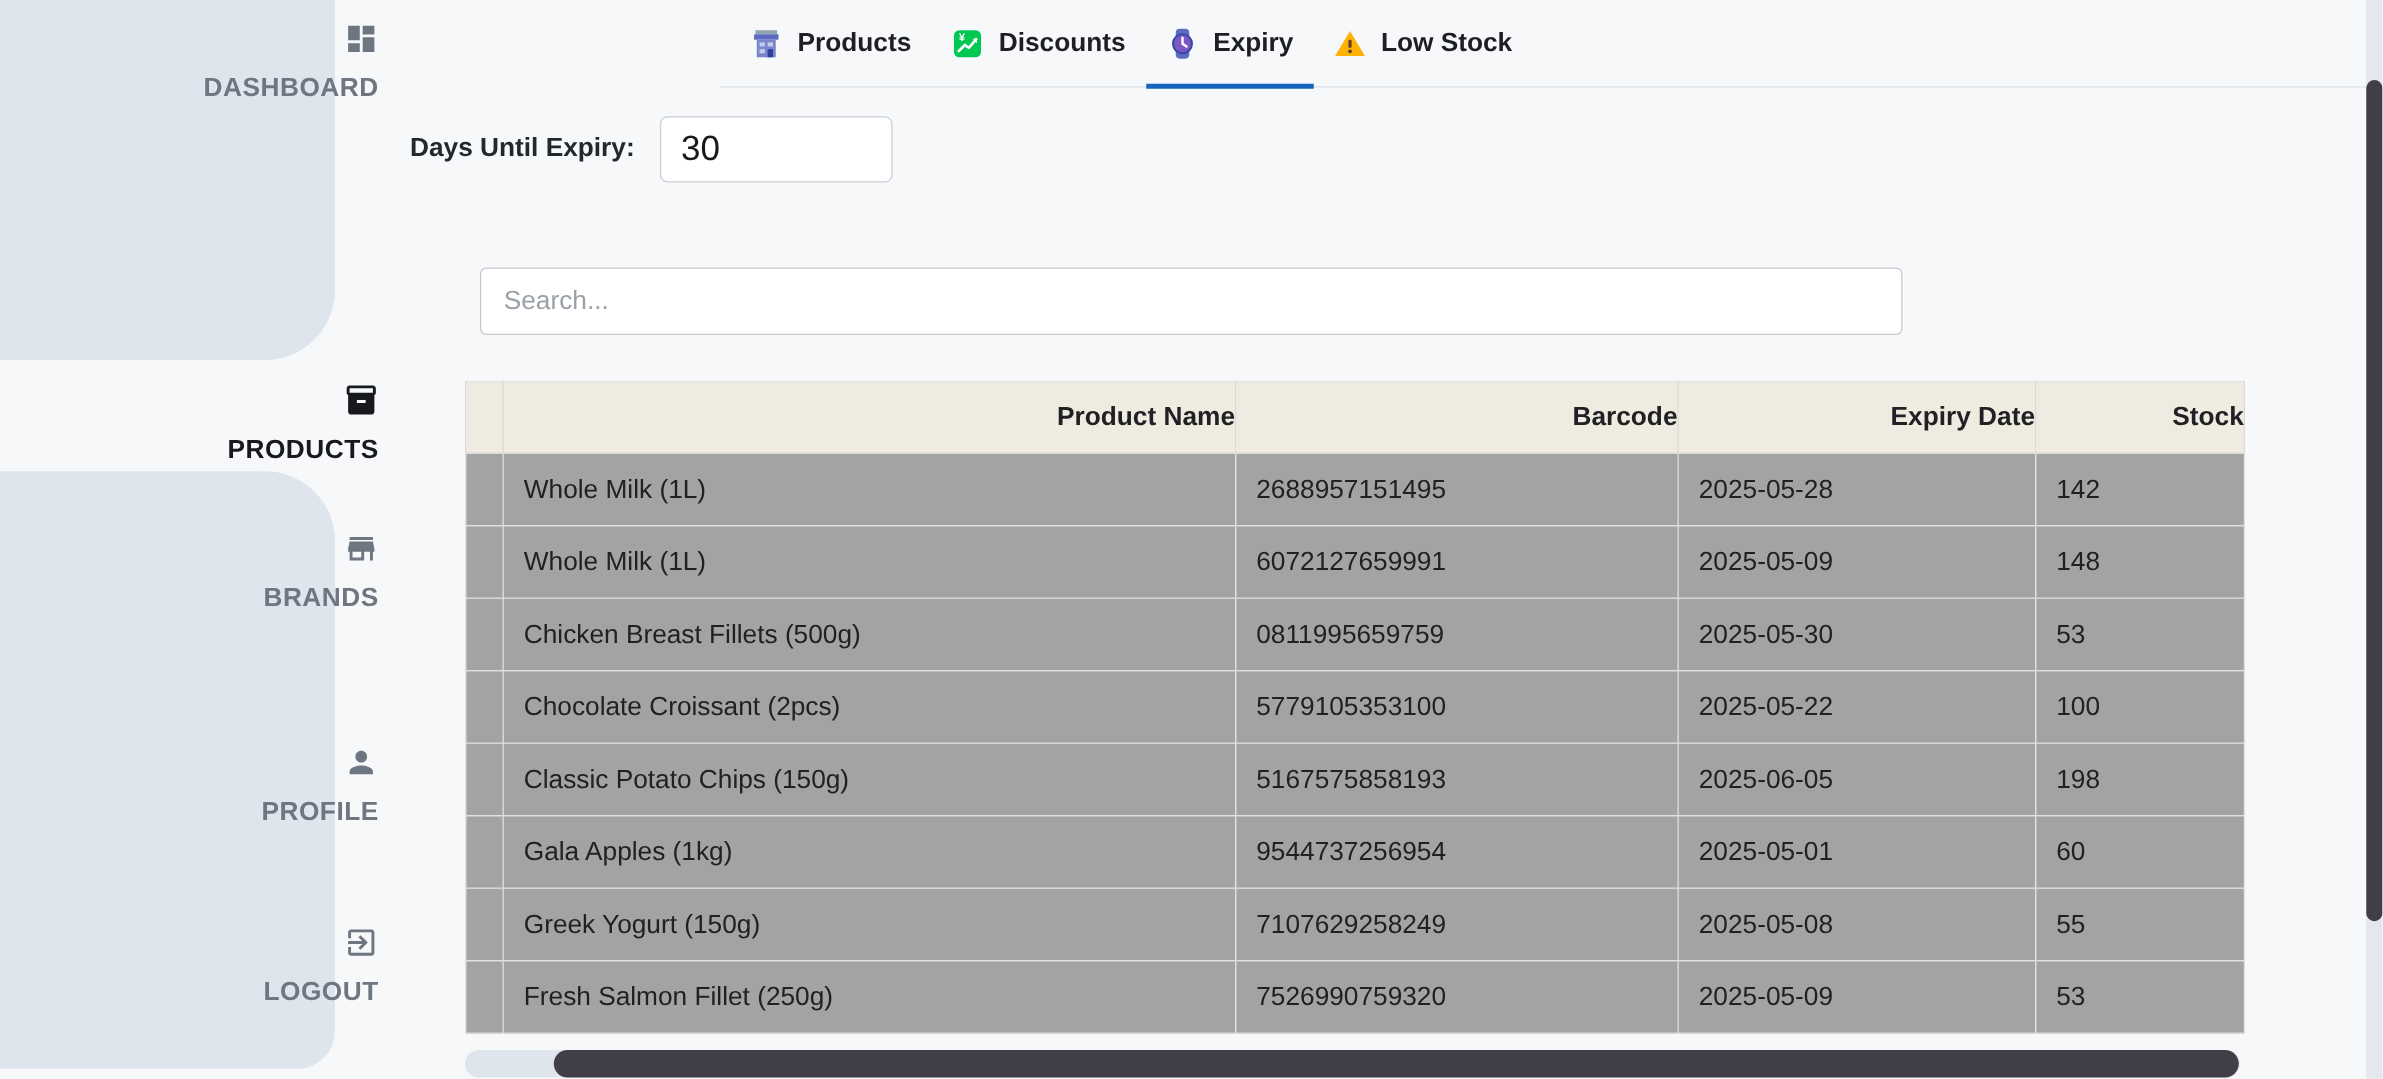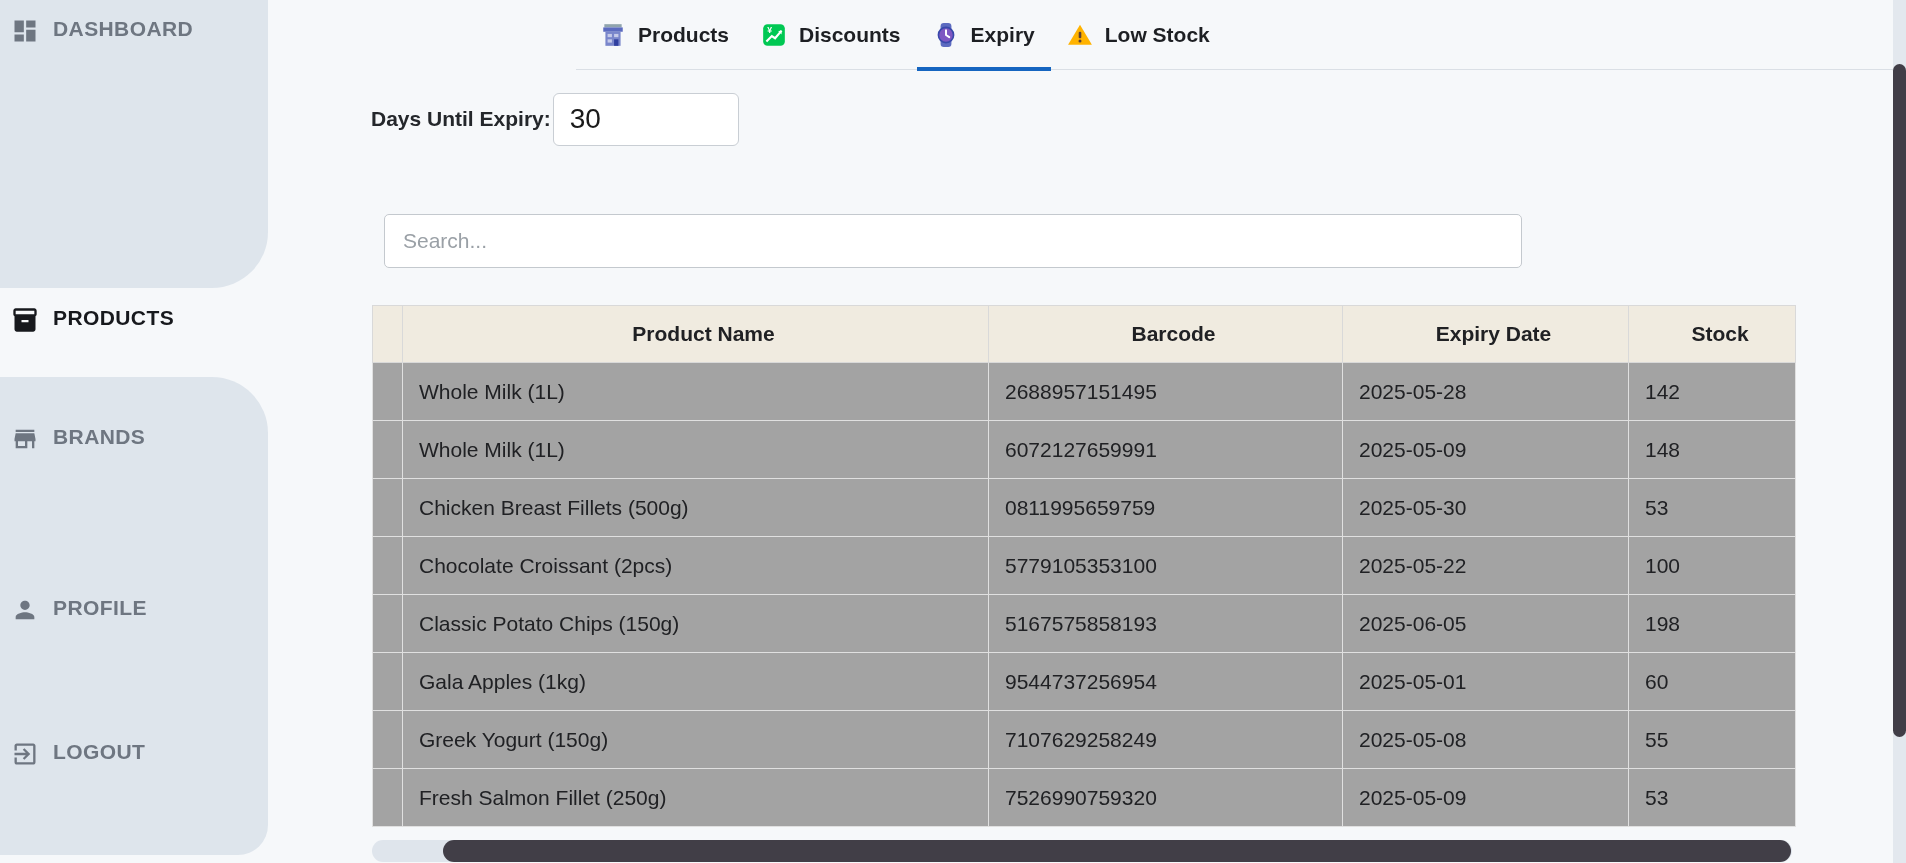--- a/index.html
+++ b/index.html
@@ -17,43 +17,43 @@
     font-family:"Liberation Sans", sans-serif;
     -webkit-font-smoothing:antialiased;
   }
   
   .sidebar{position:absolute;left:0;top:0;width:268px;height:863px;}
   .sb-block{position:absolute;left:0;width:268px;background:var(--sidebar-bg);}
   .sb-block.top{top:0;height:288px;border-bottom-right-radius:56px;}
   .sb-block.bottom{top:377px;height:478px;border-top-right-radius:56px;border-bottom-right-radius:30px;}
   .side-item{
     position:absolute;left:0;width:303px;height:56px;z-index:2;
-    display:flex;align-items:flex-start;gap:14px;padding-left:11px;box-sizing:border-box;
-    color:#6e7681;font-weight:bold;font-size:21px;letter-spacing:.4px;cursor:pointer;
+    display:flex;align-items:flex-end;gap:14px;padding-left:11px;box-sizing:border-box;
+    color:#6e7681;font-weight:bold;font-size:21px;letter-spacing:.4px;cursor:pointer;flex-direction:column;
   }
   .side-item.active{color:#17191d;}
   .side-icon{width:28px;height:28px;display:inline-flex;align-items:center;justify-content:center;flex:0 0 28px;}
   .side-icon svg{width:28px;height:28px;fill:currentColor;}
   
   .tabbar{
     position:absolute;left:308px;top:0;width:1586px;height:70px;
     border-bottom:1px solid #dadfe5;display:flex;align-items:stretch;padding-left:8px;box-sizing:border-box;
   }
   .tab{
     display:flex;align-items:center;gap:12px;padding:0 16px;height:70px;box-sizing:border-box;
     font-weight:bold;font-size:21px;color:#1d1f23;cursor:pointer;position:relative;white-space:nowrap;
   }
   .tab.active::after{
     content:"";position:absolute;left:0;right:0;bottom:-1px;height:4px;background:var(--accent-blue);
   }
   .tab-icon{width:26px;height:26px;display:inline-flex;}
   .tab-icon svg{width:26px;height:26px;}
   
   .content{position:absolute;left:268px;top:0;width:1638px;height:863px;}
-  .days-row{position:absolute;left:60px;top:90px;height:58px;display:flex;align-items:center;gap:2px;margin-left:43px;}
+  .days-row{position:absolute;left:60px;top:90px;height:58px;display:flex;align-items:center;gap:20px;}
   .days-label{font-size:21px;font-weight:bold;color:#24272b;}
   .days-input{
     width:186px;height:53px;box-sizing:border-box;border:1px solid #c9ced4;border-radius:6px;
     font-size:28px;padding:0 16px;color:#1a1a1a;background:#fff;outline:none;
     font-family:"Liberation Sans", sans-serif;
   }
   .search-input{
     position:absolute;left:104px;top:214px;width:1138px;height:54px;box-sizing:border-box;
     border:1px solid #c4c9ce;border-radius:5px;background:#fff;font-size:21px;padding:0 18px;
     color:#1a1a1a;outline:none;font-family:"Liberation Sans", sans-serif;margin-left:12px;
@@ -63,21 +63,21 @@
   .data-table{
     position:absolute;left:104px;top:305px;width:1423px;border-collapse:collapse;table-layout:fixed;
     background:#fff;font-size:21px;color:#202124;
   }
   .data-table col.c-spacer{width:30px;}
   .data-table col.c-name{width:586px;}
   .data-table col.c-barcode{width:354px;}
   .data-table col.c-expiry{width:286px;}
   .data-table col.c-stock{width:167px;}
   .data-table th{
-    background:var(--table-header-bg);font-weight:bold;text-align:center;height:57px;
+    background:var(--table-header-bg);font-weight:bold;text-align:right;height:57px;
     padding:0 0 0 16px;border:1px solid #d9d9d9;box-sizing:border-box;
   }
   .data-table td{
     height:58px;padding:0 0 0 16px;border:1px solid #e0e0e0;box-sizing:border-box;background:#a3a3a3;
   }
   .data-table th.spacer-cell,.data-table td.spacer-cell{padding:0;}
   
   .hscroll{
     position:absolute;left:104px;top:840px;width:1420px;height:22px;border-radius:12px;
     background:var(--scrollbar-track);

